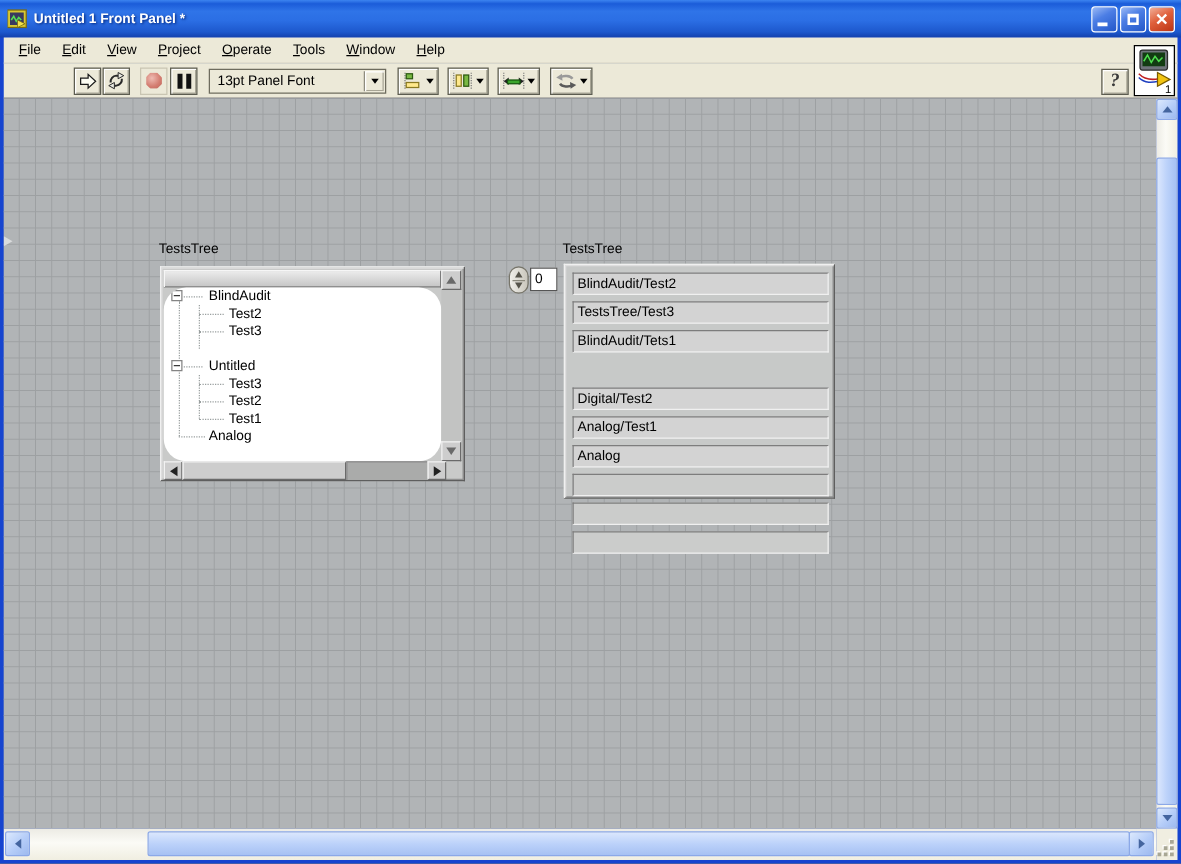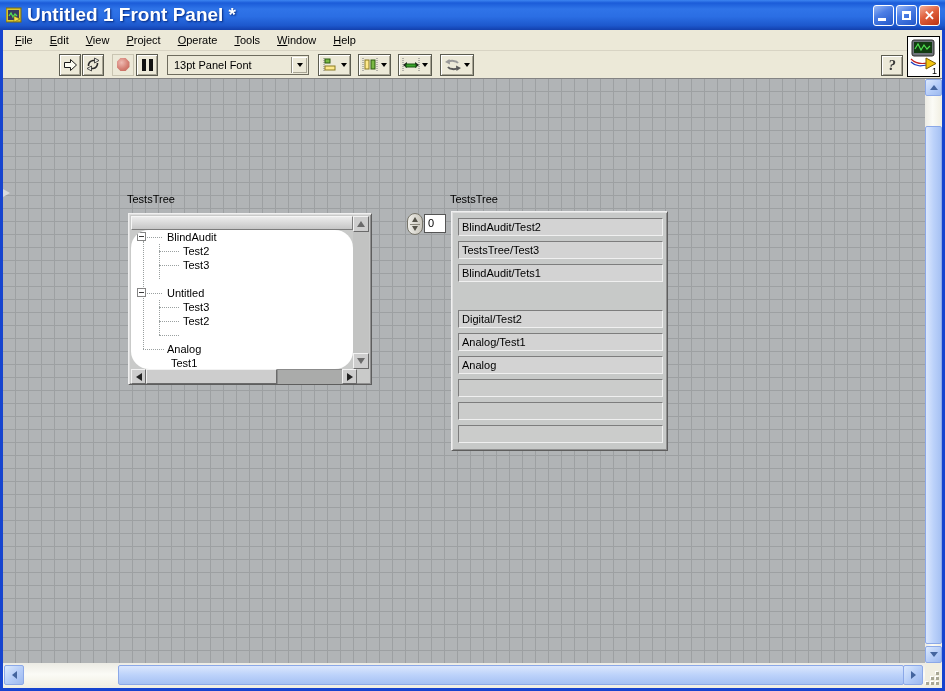--- a/index.html
+++ b/index.html
@@ -7,21 +7,21 @@
 
   .window { position:relative; width:945px; height:691px; background:#1644cf; overflow:hidden; }
 
   
   .titlebar {
     position:absolute; left:0; top:0; width:945px; height:30px;
     background:linear-gradient(180deg,#3c84f0 0%,#1b5cd9 10%,#2f74e8 30%,#2b6ee4 55%,#1d58cd 85%,#1340ad 100%);
     display:flex; align-items:center;
   }
   .title-icon { width:16px; height:16px; margin:0 5px 0 6px; flex:0 0 auto; }
-  .title-text { color:#fff; font-weight:bold; font-size:19px; text-shadow:1px 1px 2px #03277e; flex:1; white-space:nowrap; }
+  .title-text { color:#fff; font-weight:bold; font-size:11px; text-shadow:1px 1px 2px #03277e; flex:1; white-space:nowrap; }
   .title-buttons { display:flex; gap:2px; margin-right:5px; }
   .tbtn { width:21px; height:21px; border:1px solid #fff; border-radius:3px; display:flex; align-items:center; justify-content:center; position:relative; }
   .tbtn.minmax { background:linear-gradient(150deg,#9ab9f5 0%,#4c7ee5 40%,#2257c9 100%); }
   .tbtn.close { background:linear-gradient(150deg,#f2b09a 0%,#e0603c 45%,#bb3313 100%); color:#fff; font-size:12px; font-weight:bold; }
   .glyph-min { position:absolute; left:4px; bottom:4px; width:8px; height:3px; background:#fff; }
   .glyph-max { width:9px; height:9px; border:2px solid #fff; border-top-width:3px; }
   .glyph-close { color:#fff; font-size:13px; font-weight:bold; line-height:1; }
 
   
   .menubar {
@@ -121,21 +121,21 @@
   .tree-toggle { position:absolute; left:6px; top:2px; width:9px; height:9px; background:#fff; border:1px solid #848484; z-index:2; }
   .tree-toggle i { position:absolute; left:1px; right:1px; top:3px; height:1px; background:#3a3a3a; }
   .tree-vtrack { position:absolute; left:224px; top:18px; width:16px; height:121px; background:#c2c3c2; }
   .tree-hthumb { position:absolute; left:17px; top:155px; width:131px; height:15px; background:#cdcdcd;
     border:1px solid; border-color:#f2f2f2 #6a6a6a #6a6a6a #f2f2f2; }
   .tree-htrack { position:absolute; left:148px; top:155px; width:65px; height:15px; background:#aaabaa;
     box-shadow:inset 1px 1px 0 #8b8b8b; }
 
   
   .lv-array {
-    position:absolute; left:448px; top:132px; width:217px; height:240px;
+    position:absolute; left:448px; top:132px; width:217px; height:188px;
     background:#c7c9c8; border:1px solid; border-color:#f0f0f0 #5e5e5e #5e5e5e #f0f0f0;
     box-shadow:inset 1px 1px 0 #dedede, inset -1px -1px 0 #909090;
   }
   .arr-el {
     position:absolute; left:6px; width:205px; height:18px; background:#d3d3d3;
     border:1px solid; border-color:#7d7d7d #f0f0f0 #f0f0f0 #7d7d7d;
     font-size:11px; line-height:16px; padding-left:3px; color:#000; overflow:hidden; white-space:nowrap;
   }
   .arr-el.empty { background:#cbcccb; }
   .arr-index-spinner {
@@ -332,21 +332,21 @@
             <div class="tree-row" style="top: 70px;">
               <div class="dot-h" style="left: 28px; top: 7px; width: 20px;"></div>
               <div class="lbl" style="left: 52px;">Test3</div>
             </div>
             <div class="tree-row" style="top: 84px;">
               <div class="dot-h" style="left: 28px; top: 7px; width: 20px;"></div>
               <div class="lbl" style="left: 52px;">Test2</div>
             </div>
             <div class="tree-row" style="top: 98px;">
               <div class="dot-h" style="left: 28px; top: 7px; width: 20px;"></div>
-              <div class="lbl" style="left: 40px; margin-top: 28px;">Test1</div>
+              <div class="lbl" style="left: 52px;">Test1</div>
             </div>
             <div class="tree-row" style="top: 112px;">
               <div class="dot-h" style="left: 12px; top: 7px; width: 21px;"></div>
               <div class="lbl" style="left: 36px;">Analog</div>
             </div>
           </div>
       </div>
       <div class="tree-vtrack"></div>
       <div class="lv-btn" style="left:224px; top:139px;">
           <span class="tri-down"></span>

